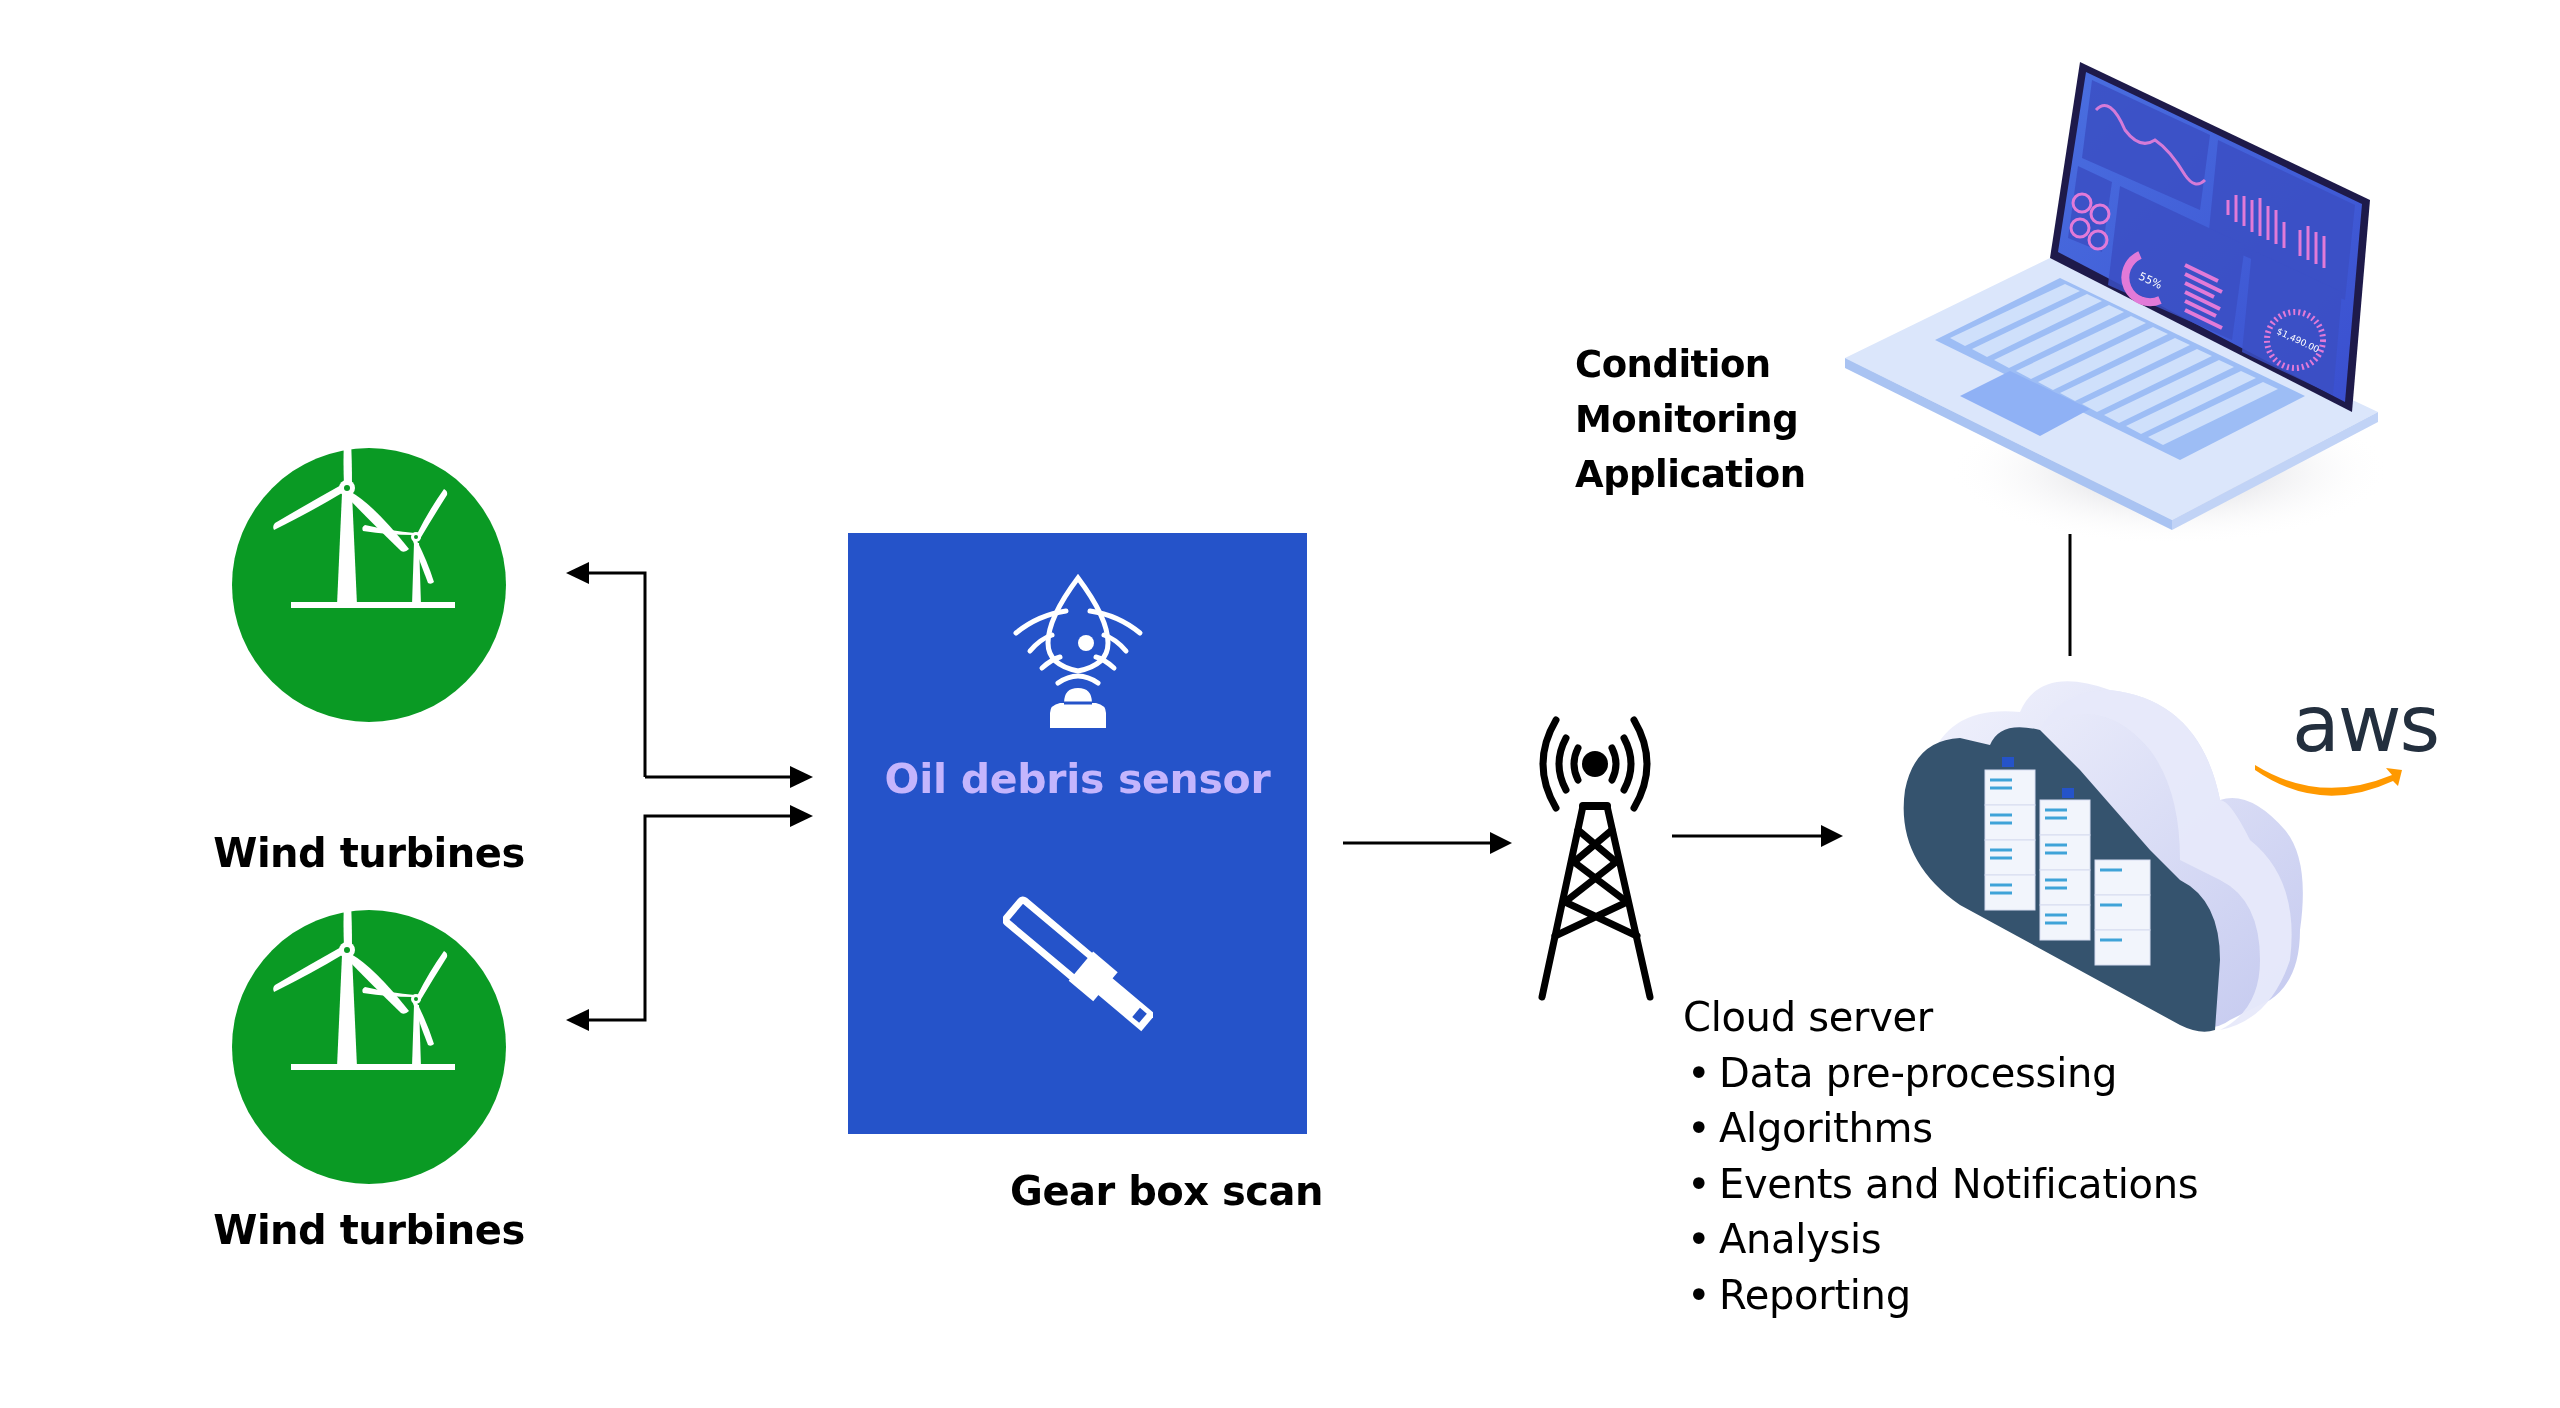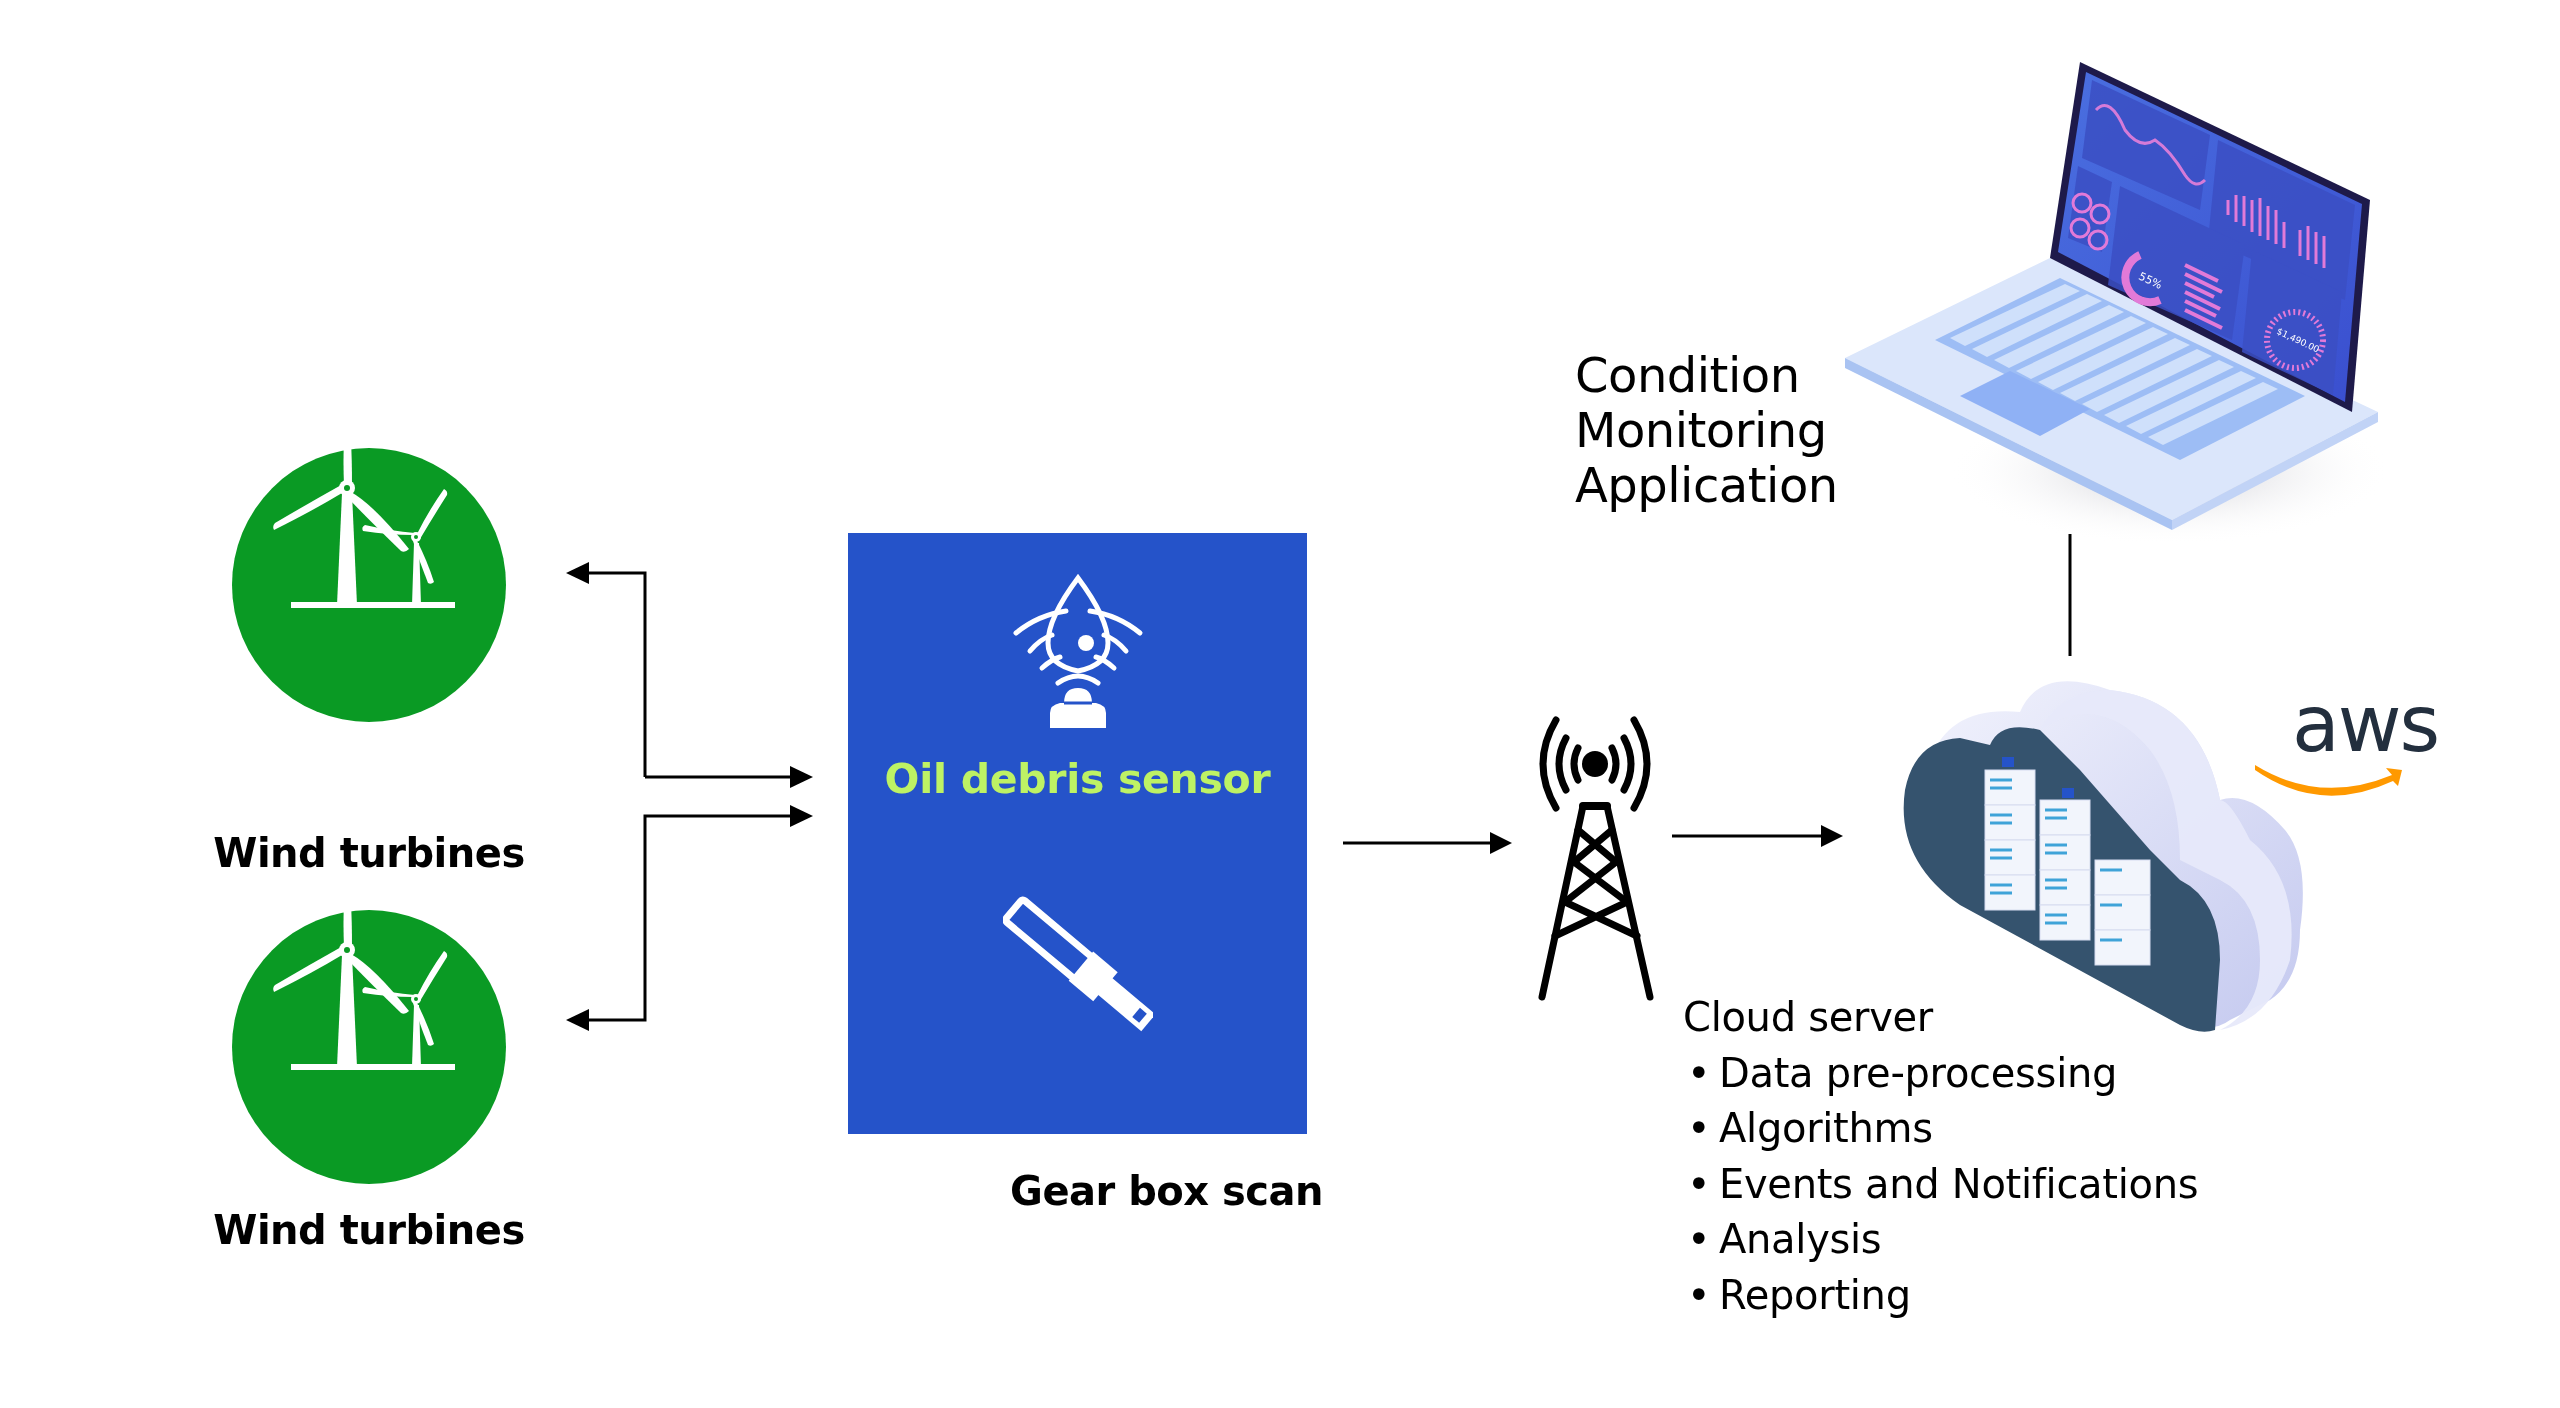--- a/index.html
+++ b/index.html
@@ -3,22 +3,22 @@
 <meta charset="utf-8">
 <style>
   html, body { margin:0; padding:0; background:#ffffff; }
   body { width:2560px; height:1408px; position:relative; overflow:hidden;
          font-family:"DejaVu Sans", "Liberation Sans", sans-serif; color:#000; }
   .abs { position:absolute; }
   svg.full { position:absolute; left:0; top:0; width:2560px; height:1408px; }
   .lbl-bold { font-weight:bold; font-size:40px; letter-spacing:-0.5px; white-space:nowrap; }
   .turbine-label { width:420px; text-align:center; }
   .gearbox { left:848px; top:533px; width:459px; height:601px; background:#2553C9; }
-  .gearbox-text { color:#bef264; font-weight:bold; font-size:41px; width:459px; text-align:center; left:0; white-space:nowrap; letter-spacing:-0.3px; }
-  .cm-title { left:1575px; top:348px; font-weight:normal; font-size:48px; line-height:55px; letter-spacing:-0.5px; }
+  .gearbox-text { color:#c4b5fd; font-weight:bold; font-size:41px; width:459px; text-align:center; left:0; white-space:nowrap; letter-spacing:-0.3px; }
+  .cm-title { left:1575px; top:337px; font-weight:bold; font-size:37px; line-height:55px; letter-spacing:-0.5px; }
   .cloud-list { left:1683px; top:990px; font-size:40px; line-height:55.5px; white-space:nowrap; letter-spacing:-0.3px; }
   .cloud-list ul { list-style:none; margin:0; padding:0; }
   .cloud-list li::before { content:"\2022"; display:inline-block; width:32px; padding-left:4px; }
   .aws-text { left:2255px; top:685px; font-size:78px; color:#232F3E; letter-spacing:-2px; font-family:"DejaVu Sans", sans-serif; line-height:1;margin-left:37px; }
 </style>
 </head>
 <body>
 
 <svg class="full" viewBox="0 0 2560 1408">
   <defs>

